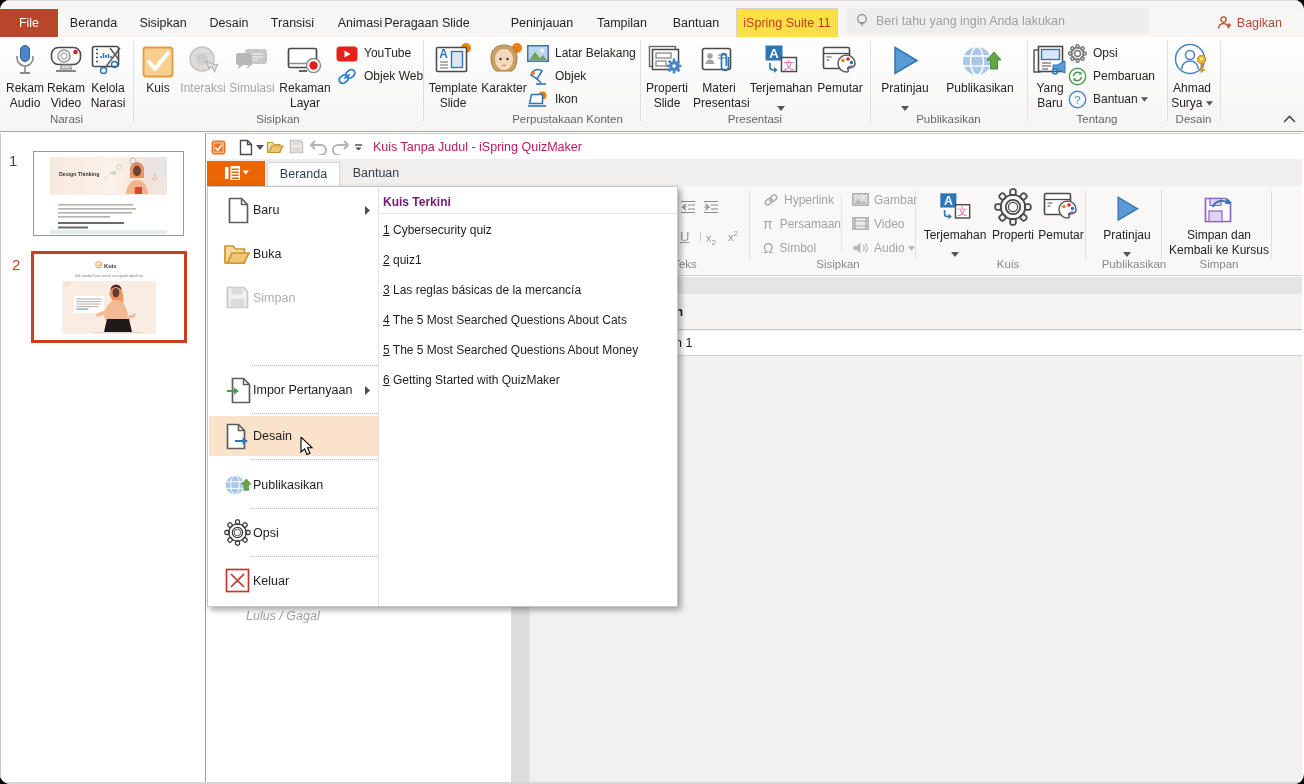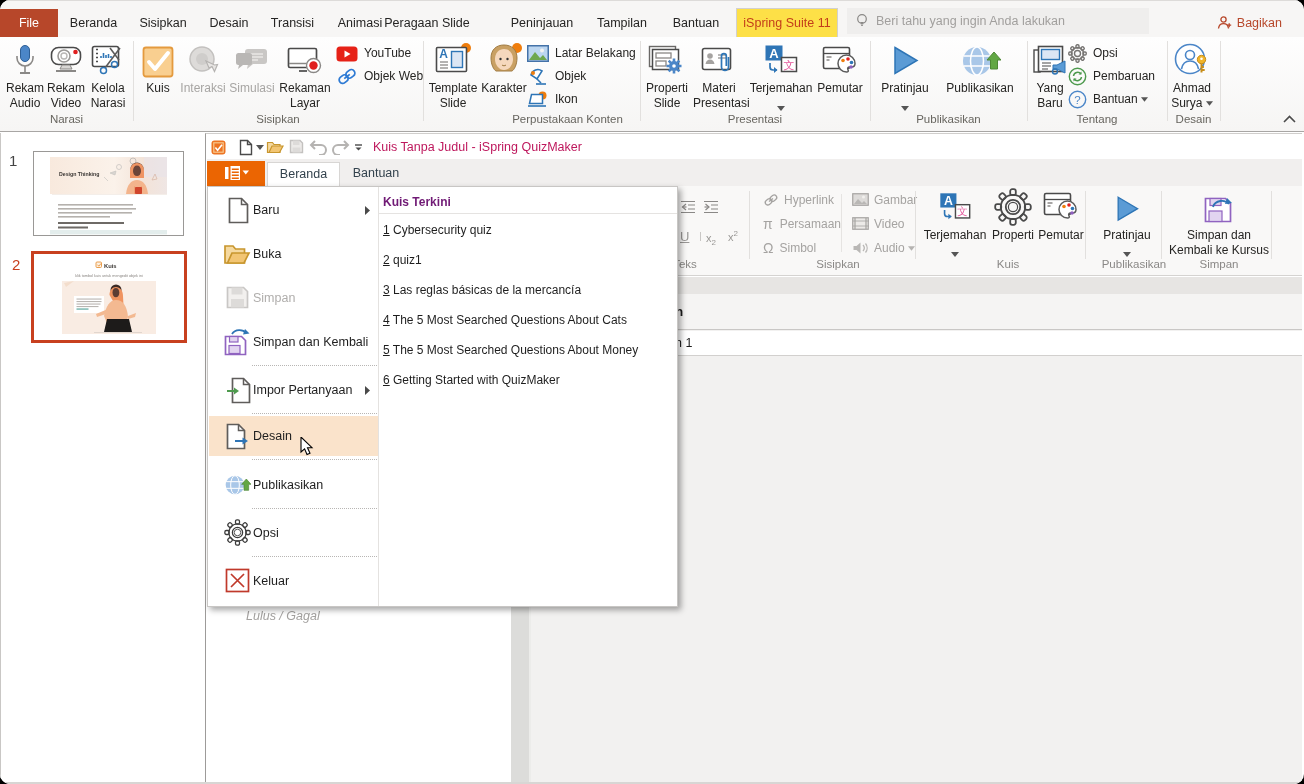--- a/index.html
+++ b/index.html
@@ -654,30 +654,20 @@
         <div class="mlbl">Buka</div>
       </div>
     <div class="mitem" style="top:89px;color:#b0aeac;">
         <svg class="mic" style="left:17px;top:9px;" width="25" height="25" viewBox="0 0 25 25">
           <path d="M2.5 2.5h16l4 4v16h-20z" fill="#f2f0ee" stroke="#c9c7c5" stroke-width="1.7"></path>
           <rect x="6.5" y="2.5" width="11" height="7" fill="#dddbd9"></rect>
           <rect x="6" y="14" width="13" height="8.5" fill="#dddbd9"></rect>
         </svg>
         <div class="mlbl">Simpan</div>
       </div>
-    <div class="mitem" style="top:133px;">
-        <svg class="mic" style="left:14px;top:8px;" width="30" height="28" viewBox="0 0 30 28">
-          <path d="M3.5 8.5h16l4 4v14h-20z" fill="#fff" stroke="#9063c0" stroke-width="1.7"></path>
-          <rect x="7.5" y="8.5" width="8.5" height="5.5" fill="#e2d4f0" stroke="#9063c0" stroke-width="1.2"></rect>
-          <rect x="7" y="17.5" width="11" height="8" fill="#e2d4f0" stroke="#9063c0" stroke-width="1.2"></rect>
-          <path d="M10 6c3-5 11-5 14-1" fill="none" stroke="#2e75b6" stroke-width="1.8"></path>
-          <path d="M23 1l4.5 4.5-6.5 1z" fill="#2e75b6"></path>
-        </svg>
-        <div class="mlbl">Simpan dan Kembali</div>
-      </div>
     <div class="msep" style="top:178px;"></div>
     <div class="mitem" style="top:181px;">
         <svg class="mic" style="left:18px;top:9px;" width="26" height="27" viewBox="0 0 26 27">
           <path d="M6.5 1.5h11l6 6v18h-17z" fill="#fff" stroke="#5f5d5b" stroke-width="1.7"></path>
           <path d="M17.5 1.5v6h6" fill="none" stroke="#5f5d5b" stroke-width="1.5"></path>
           <path d="M1 14h8" stroke="#4e9a4e" stroke-width="2"></path>
           <path d="M8 10.5l5 3.5-5 3.5z" fill="#4e9a4e"></path>
         </svg>
         <div class="mlbl">Impor Pertanyaan</div>
         <svg style="position:absolute;right:8px;top:18px;" width="5" height="9" viewBox="0 0 5 9">

